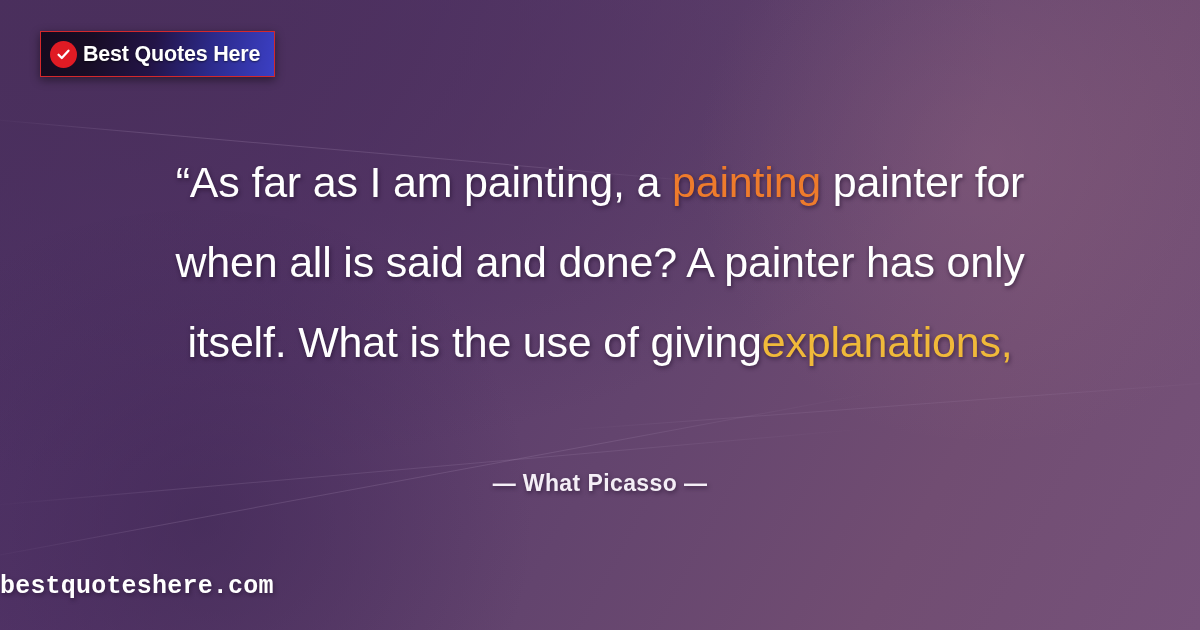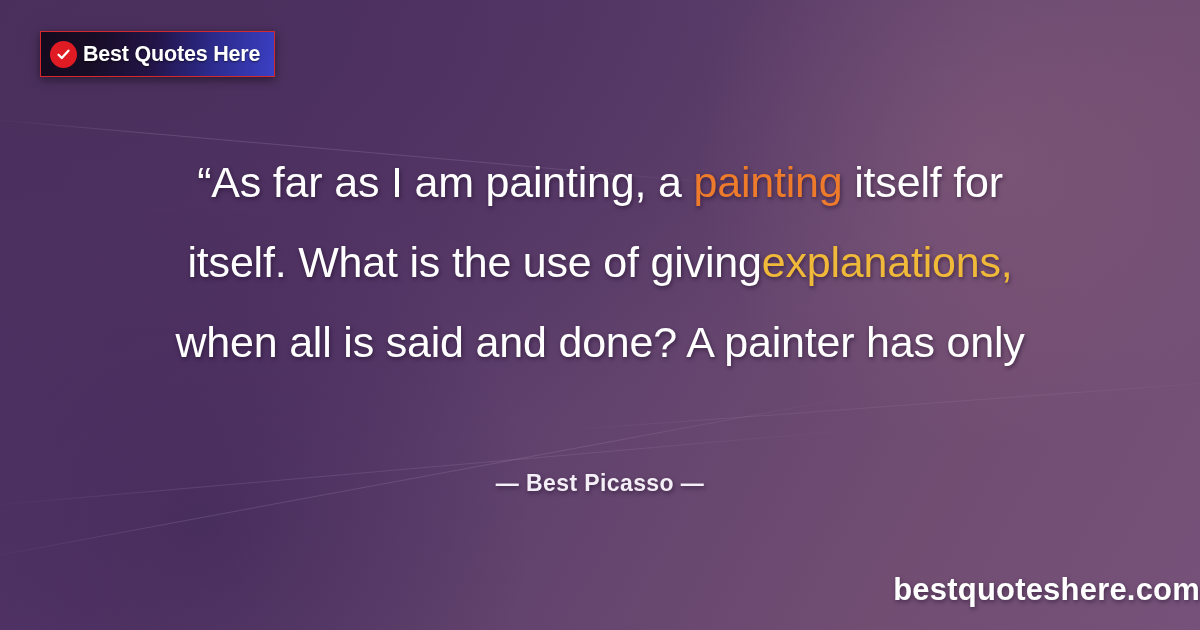--- a/index.html
+++ b/index.html
@@ -129,26 +129,27 @@
     letter-spacing: 0.4px;
     text-shadow: 1px 2px 4px rgba(25,10,35,0.5);
   }
 
   
   .footer {
     position: absolute;
     left: 0;
     right: 0;
     top: 572px;
-    text-align: right;
+    text-align: left;
     color: #ffffff;
-    font-size: 31px;
+    font-size: 25px;
     font-weight: bold;
     letter-spacing: 0.2px;
     text-shadow: 1px 2px 4px rgba(25,10,35,0.5);
+    font-family: Liberation Mono, monospace;
   }
 </style>
 </head>
 <body>
 
 <div id="poster">
 
   <div class="bg-glow-right"></div>
   <div class="bg-glow-bottomleft"></div>
 
@@ -161,27 +162,27 @@
     <span class="badge-check">
       <svg width="17" height="17" viewBox="0 0 24 24" aria-hidden="true">
         <path d="M5 12.4 L9.6 17 L19 6.6" fill="none" stroke="#ffffff" stroke-width="3.2" stroke-linecap="round" stroke-linejoin="round"></path>
       </svg>
     </span>
     <span class="badge-text">Best Quotes Here</span>
   </div>
 
   <div class="quote">
     <span class="line">
-      <span>“As far as I am painting, a </span><span class="kw-painting">painting</span><span> itself for</span>
+      <span>“As far as I am painting, a </span><span class="kw-painting">painting</span><span> painter for</span>
+    </span>
+    <span class="line">
+      <span>when all is said and done?  A painter has only</span>
     </span>
     <span class="line">
       <span>itself.  What is the use of giving</span><span class="kw-explanations">explanations</span><span class="kw-explanations">,</span>
     </span>
-    <span class="line">
-      <span>when all is said and done?  A painter has only</span>
-    </span>
   </div>
 
-  <div class="attribution">— Best Picasso —</div>
+  <div class="attribution">— What Picasso —</div>
 
   <div class="footer">bestquoteshere.com</div>
 
 </div>
 
 </body></html>

